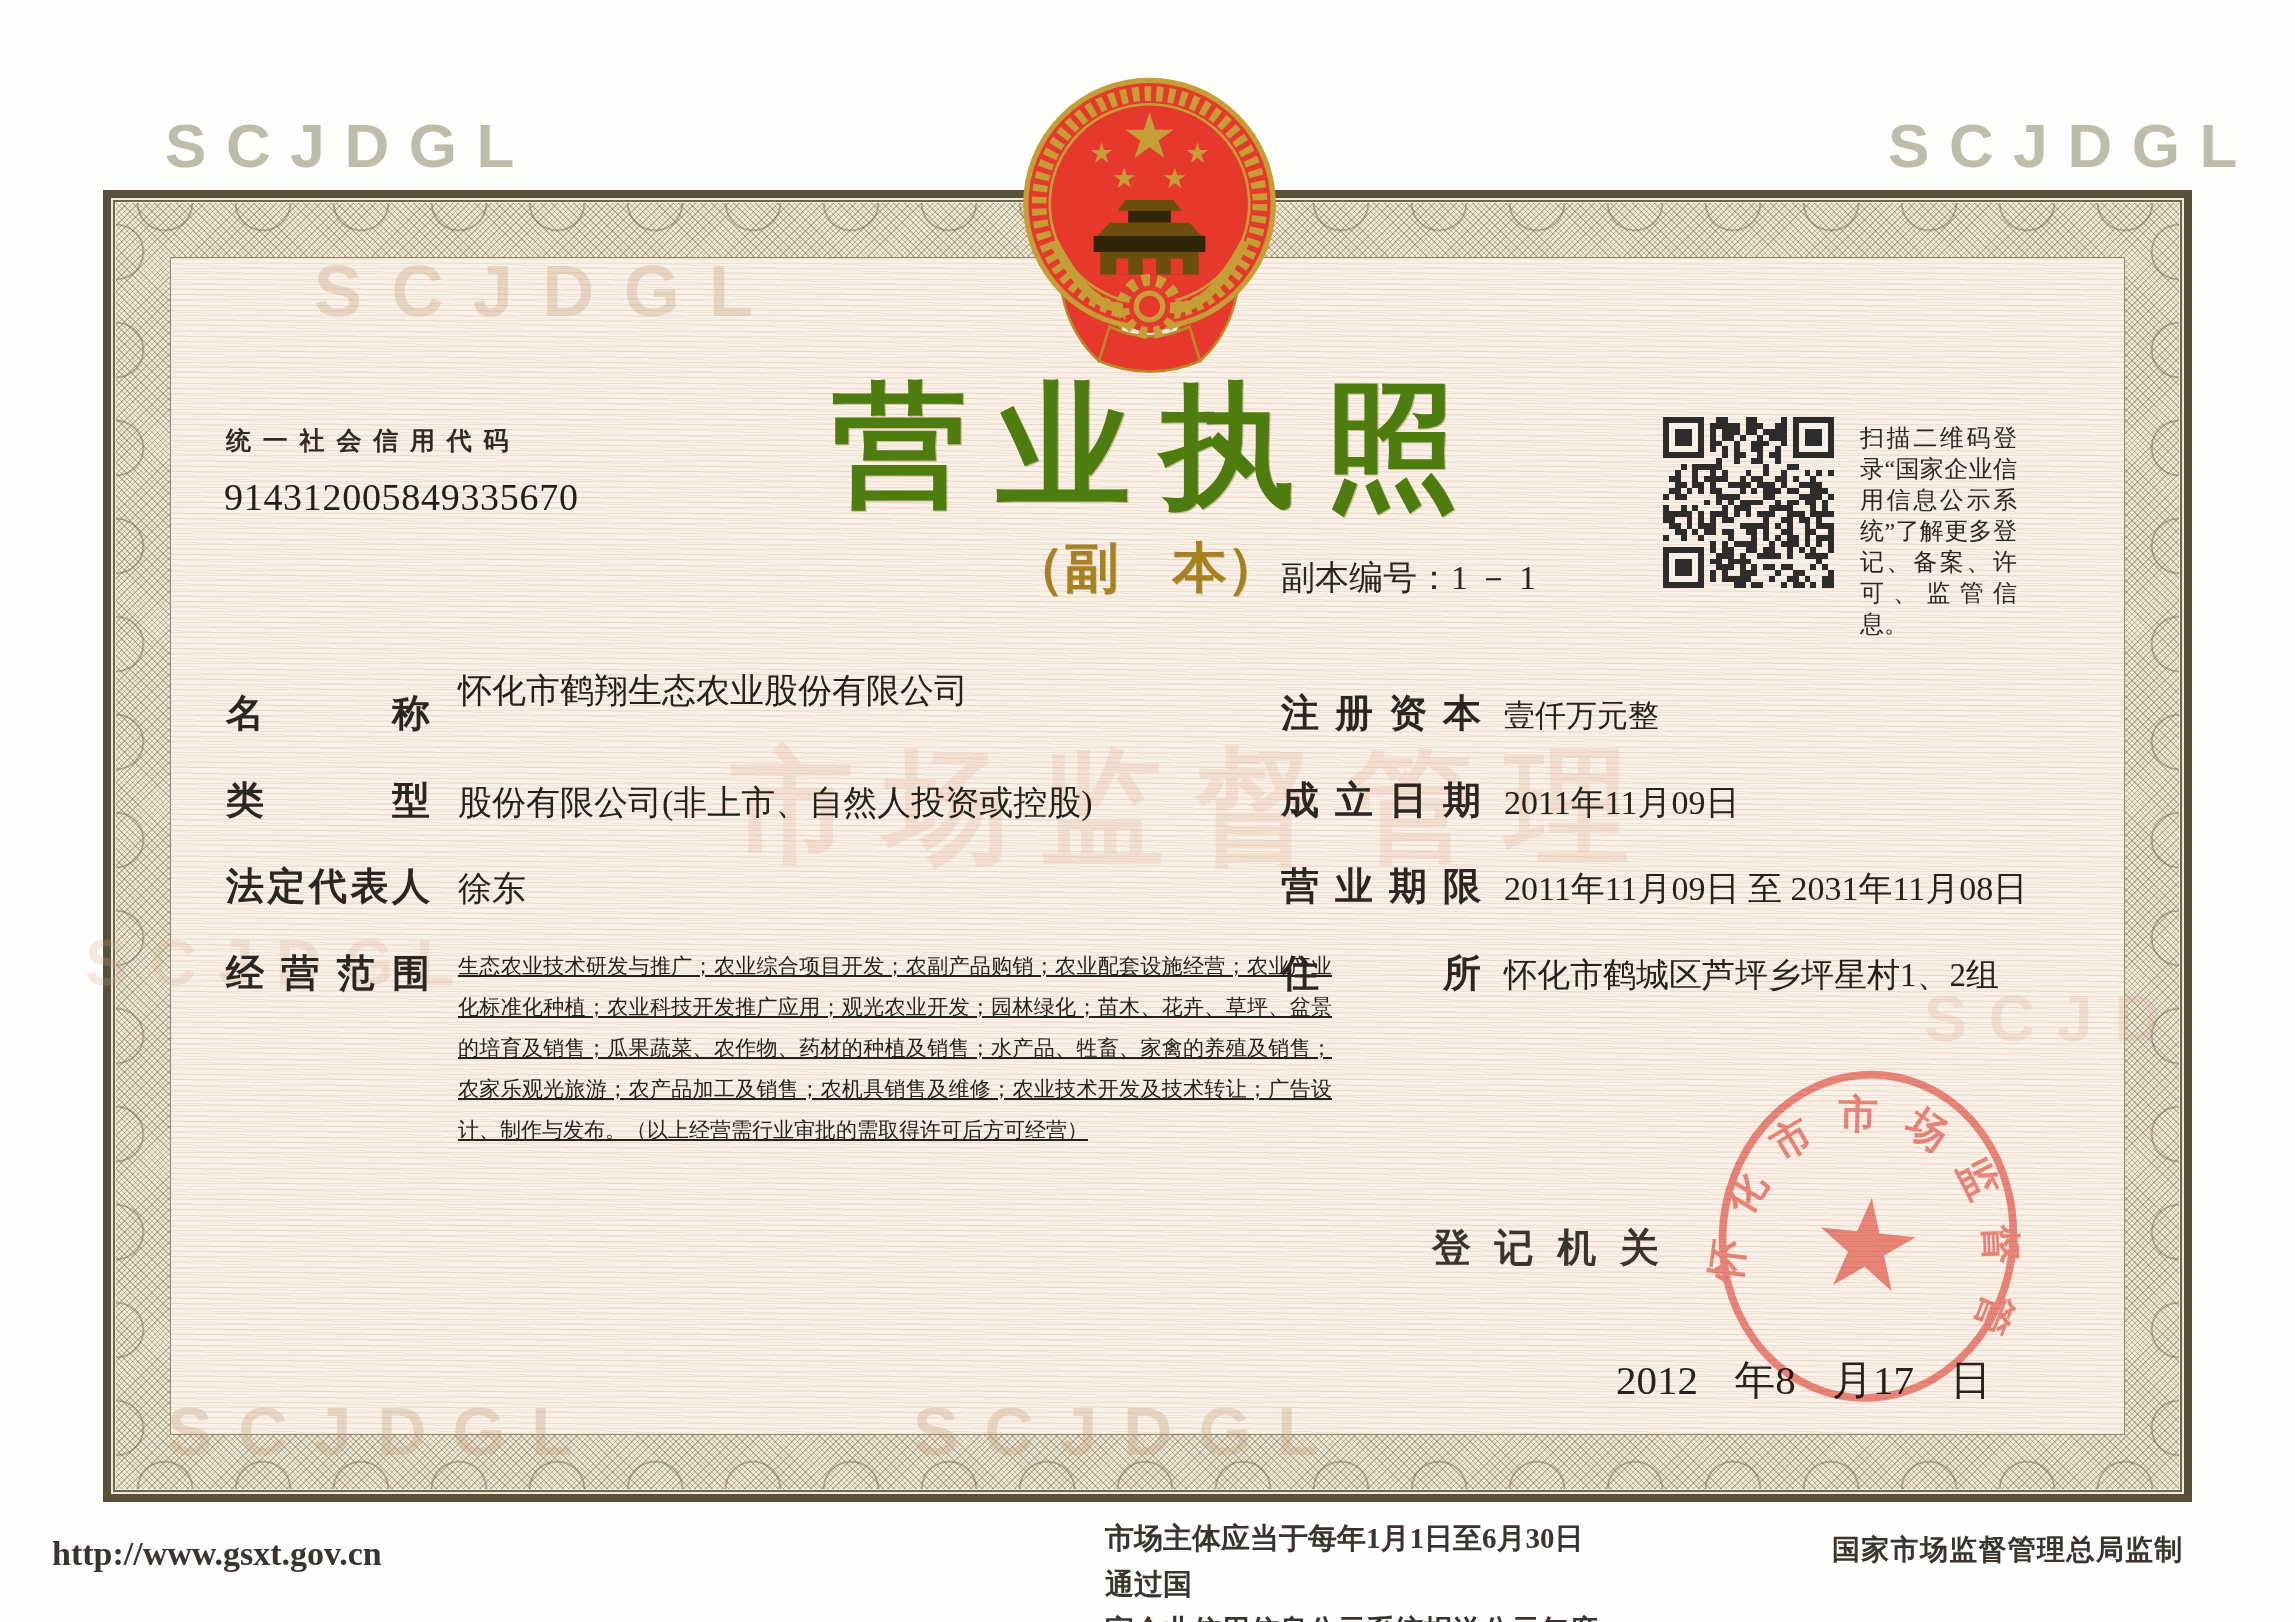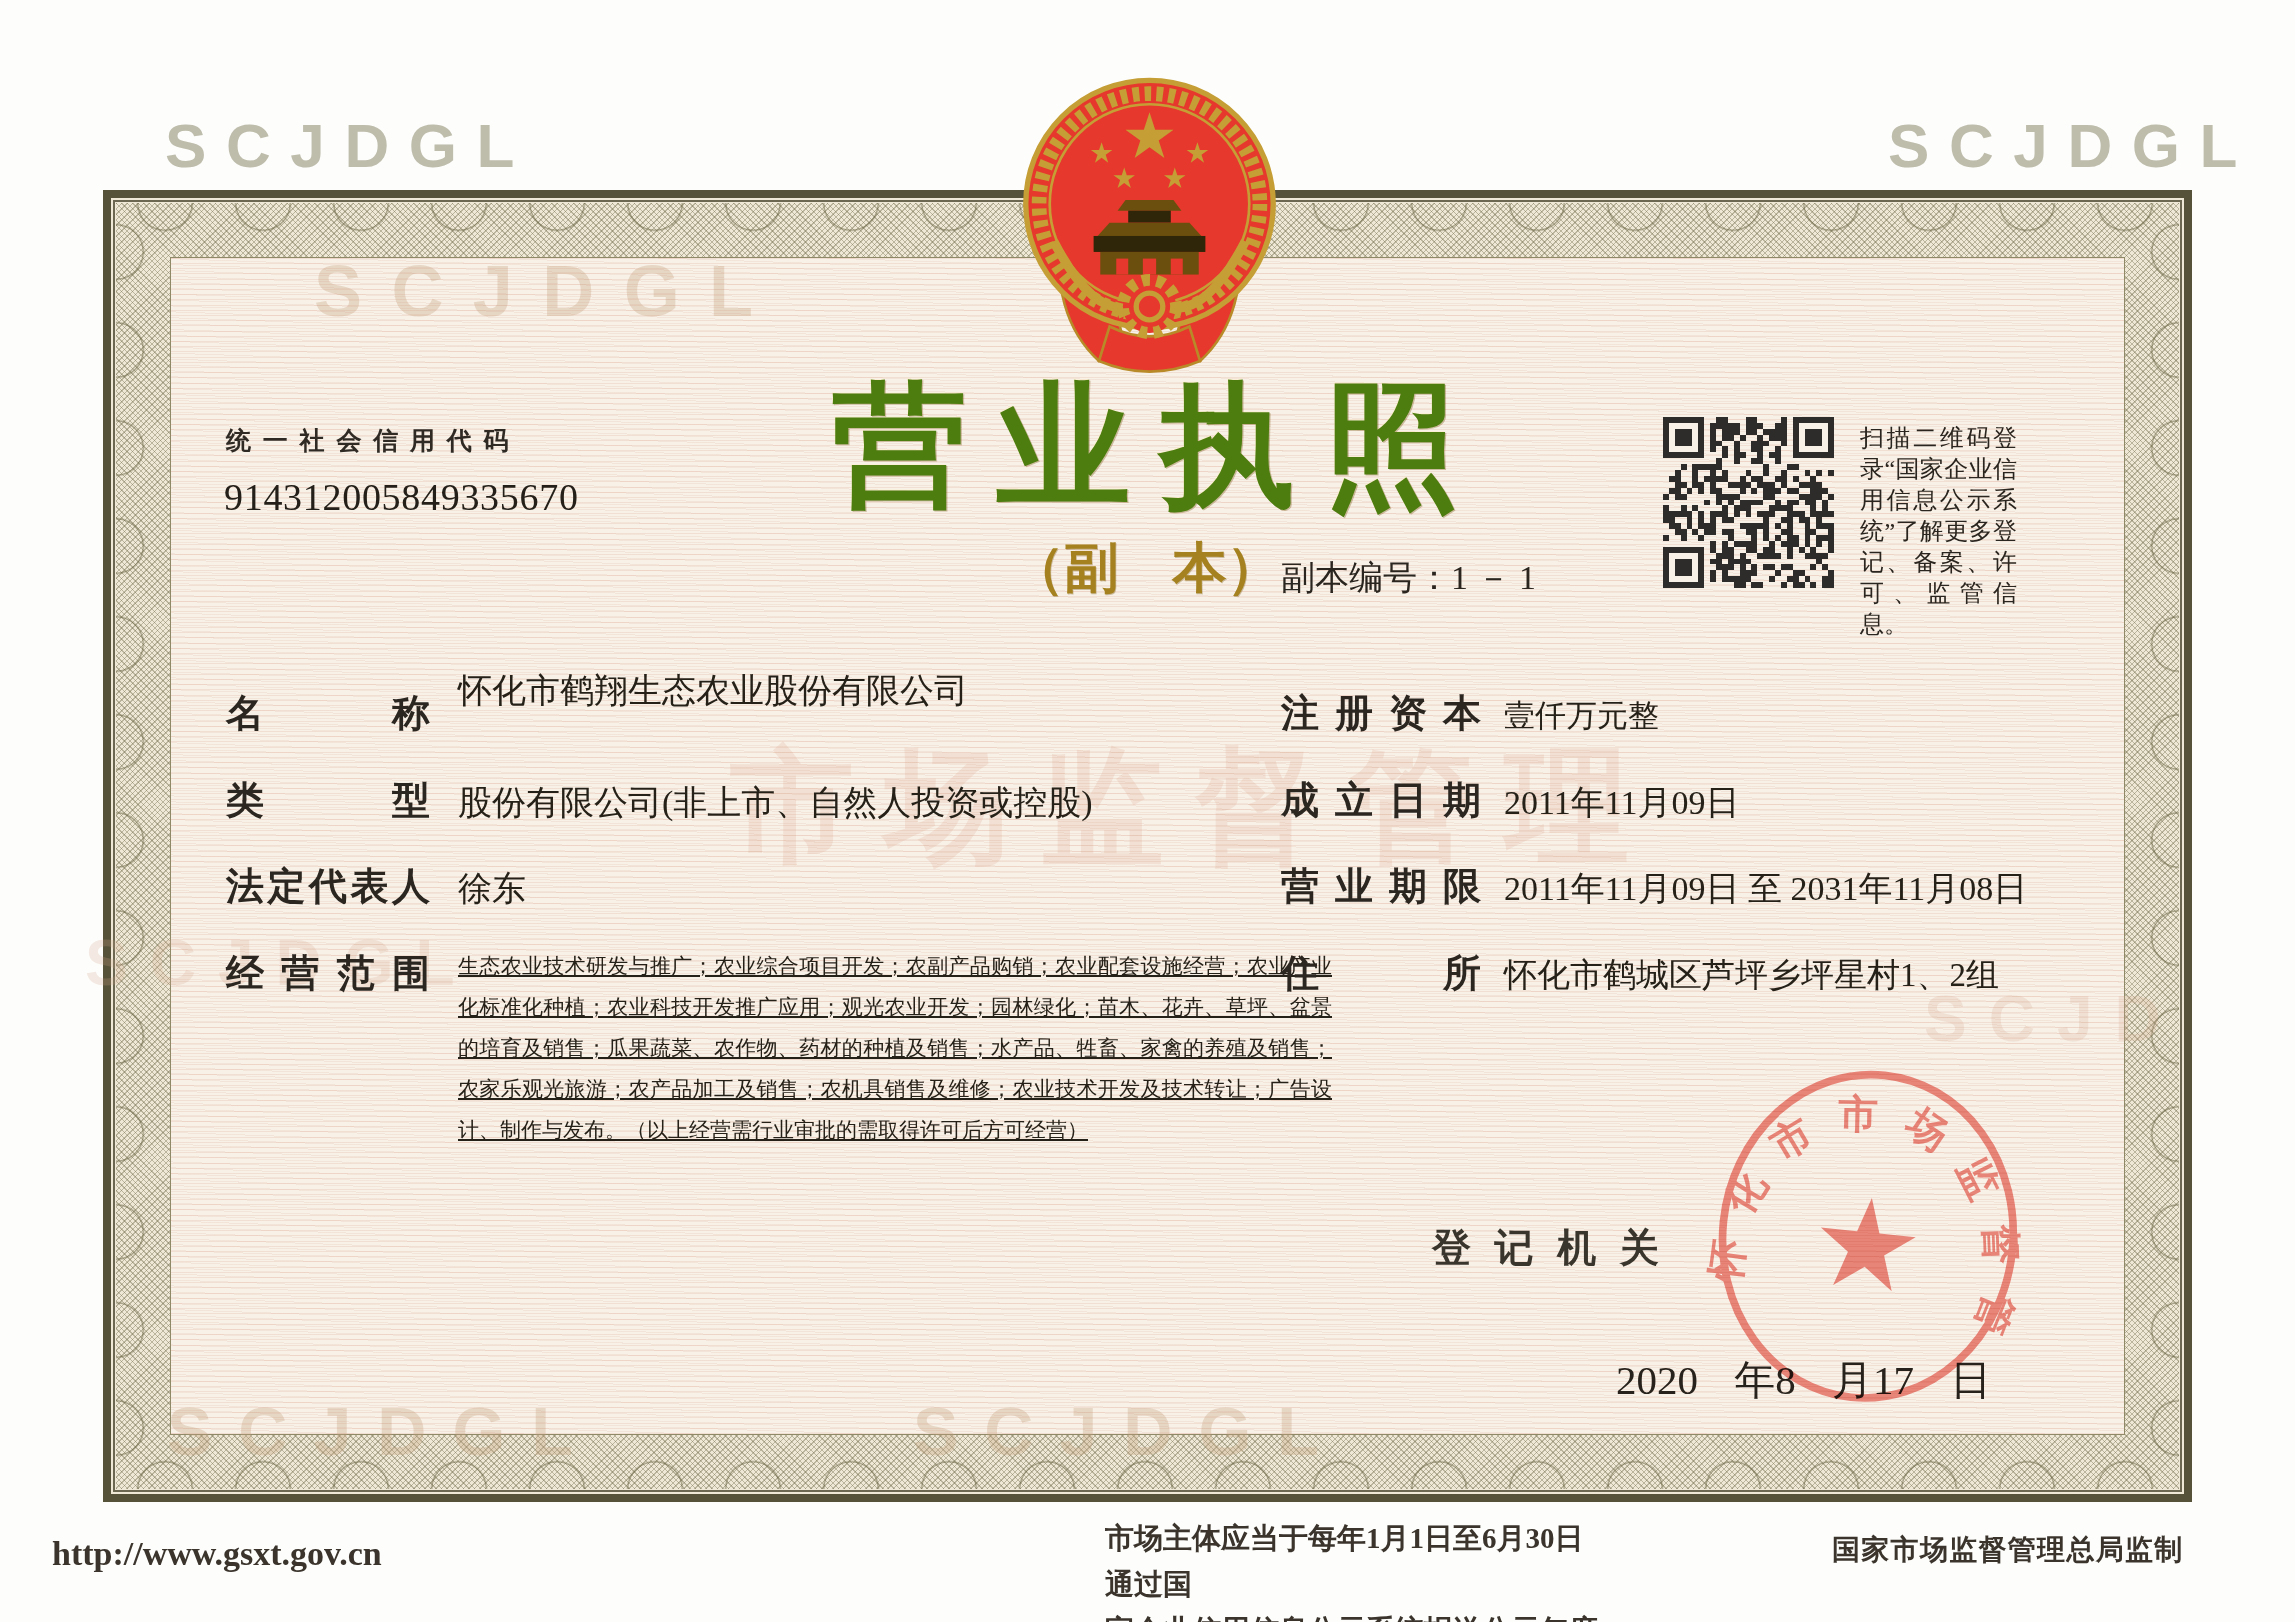--- a/index.html
+++ b/index.html
@@ -510,21 +510,21 @@
     <svg viewBox="0 0 520 560" width="100%" height="100%">
       <ellipse cx="260" cy="282" rx="226" ry="252" fill="none" stroke="#ee837b" stroke-width="12"></ellipse>
       <path id="stampArc" d="M 78 398 A 192 216 0 1 1 442 398" fill="none"></path>
       <text font-size="62" font-weight="bold" fill="#ee837b" letter-spacing="38" font-family="Liberation Serif, serif">
         <textPath href="#stampArc" startOffset="26">怀化市市场监督管理局</textPath>
       </text>
       <path transform="translate(260 300) scale(78)" fill="#ee837b" d="M0 -1 L0.2245 -0.309 L0.951 -0.309 L0.363 0.118 L0.588 0.809 L0 0.382 L-0.588 0.809 L-0.363 0.118 L-0.951 -0.309 L-0.2245 -0.309 Z"></path>
     </svg>
   </div>
 
-  <div class="reg-date">2020 年8 月17 日</div>
+  <div class="reg-date">2012 年8 月17 日</div>
 
   <div class="footer f-left">
     <span class="url">http://www.gsxt.gov.cn</span>
   </div>
   <div class="footer f-mid">
     <div>市场主体应当于每年1月1日至6月30日通过国</div>
     <div>家企业信用信息公示系统报送公示年度报告。</div>
   </div>
   <div class="footer f-right">国家市场监督管理总局监制</div>
 

